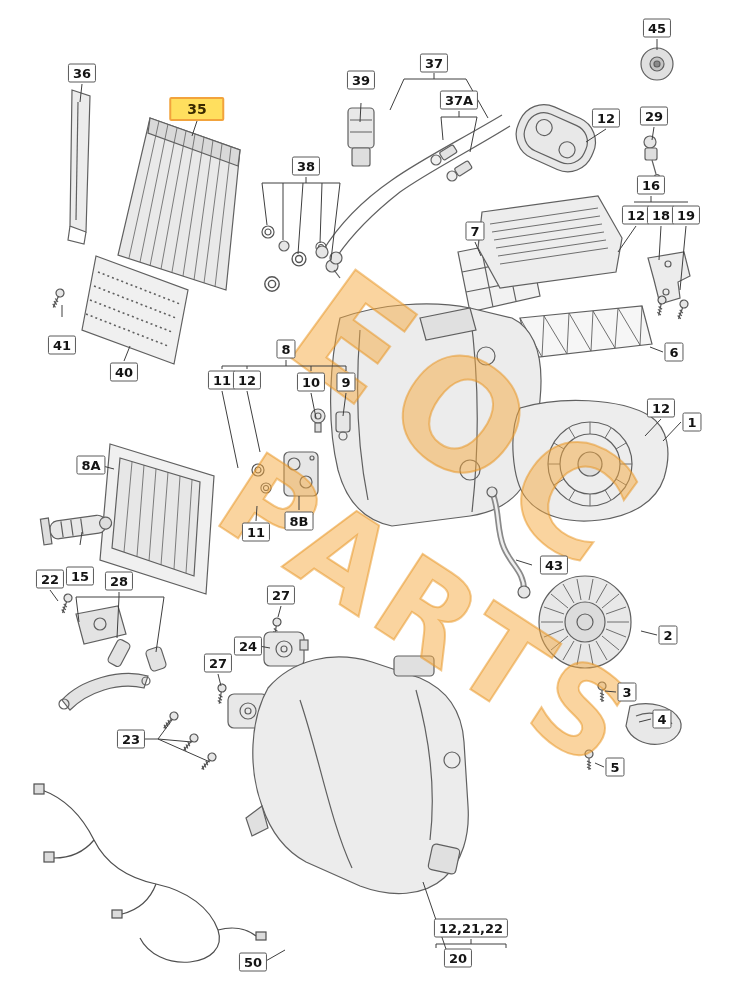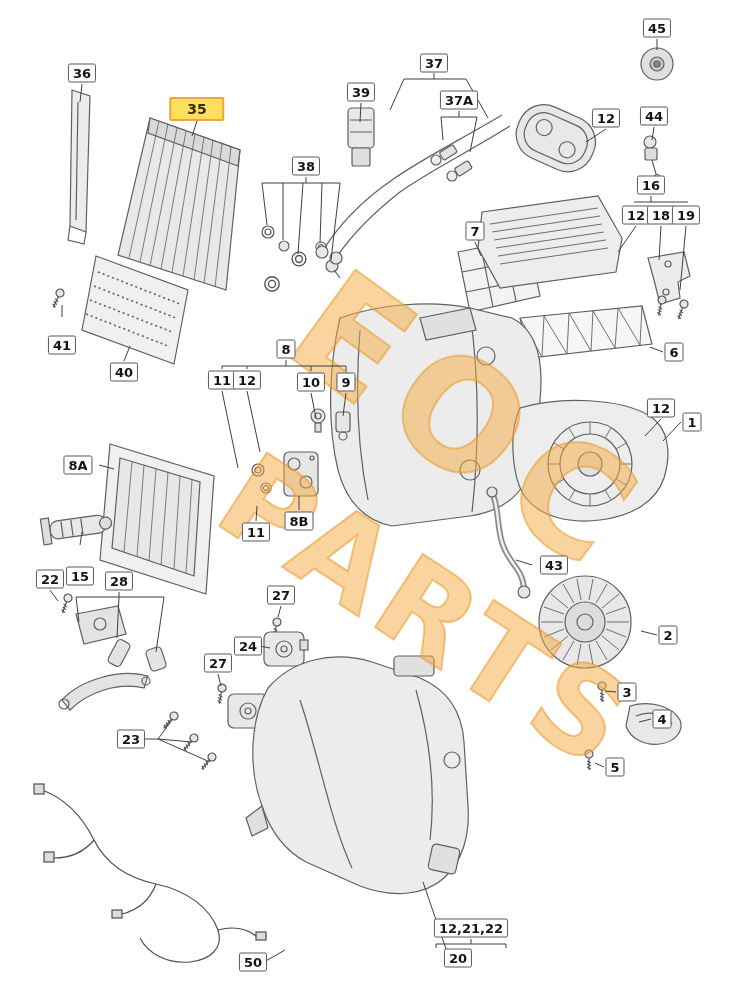--- a/index.html
+++ b/index.html
@@ -290,42 +290,42 @@
       M142 739 L158 739 M158 739 L172 720 M158 739 L192 742 M158 739 L210 762
       M471 939 L471 944 M436 944 L506 944 M436 944 L436 948 M506 944 L506 948
       M447 952 L423 882
       M264 962 L285 950
     "></path>
   </svg>
 
   <div class="co" style="left:657px;top:28px">45</div>
   <div class="co" style="left:82px;top:73px">36</div>
   <div class="co hl" style="left:197px;top:109px">35</div>
-  <div class="co" style="left:361px;top:92px">39</div>
+  <div class="co" style="left:361px;top:80px">39</div>
   <div class="co" style="left:434px;top:63px">37</div>
   <div class="co" style="left:459px;top:100px">37A</div>
   <div class="co" style="left:606px;top:118px">12</div>
-  <div class="co" style="left:654px;top:116px">44</div>
+  <div class="co" style="left:654px;top:116px">29</div>
   <div class="co" style="left:651px;top:185px">16</div>
   <div class="co" style="left:636px;top:215px">12</div>
   <div class="co" style="left:661px;top:215px">18</div>
   <div class="co" style="left:686px;top:215px">19</div>
   <div class="co" style="left:306px;top:166px">38</div>
   <div class="co" style="left:475px;top:231px">7</div>
   <div class="co" style="left:62px;top:345px">41</div>
   <div class="co" style="left:124px;top:372px">40</div>
   <div class="co" style="left:674px;top:352px">6</div>
   <div class="co" style="left:286px;top:349px">8</div>
   <div class="co" style="left:222px;top:380px">11</div>
   <div class="co" style="left:247px;top:380px">12</div>
   <div class="co" style="left:311px;top:382px">10</div>
   <div class="co" style="left:346px;top:382px">9</div>
   <div class="co" style="left:661px;top:408px">12</div>
   <div class="co" style="left:692px;top:422px">1</div>
-  <div class="co" style="left:78px;top:465px">8A</div>
+  <div class="co" style="left:91px;top:465px">8A</div>
   <div class="co" style="left:299px;top:521px">8B</div>
   <div class="co" style="left:256px;top:532px">11</div>
   <div class="co" style="left:80px;top:576px">15</div>
   <div class="co" style="left:554px;top:565px">43</div>
   <div class="co" style="left:50px;top:579px">22</div>
   <div class="co" style="left:119px;top:581px">28</div>
   <div class="co" style="left:281px;top:595px">27</div>
   <div class="co" style="left:668px;top:635px">2</div>
   <div class="co" style="left:248px;top:646px">24</div>
   <div class="co" style="left:218px;top:663px">27</div>

